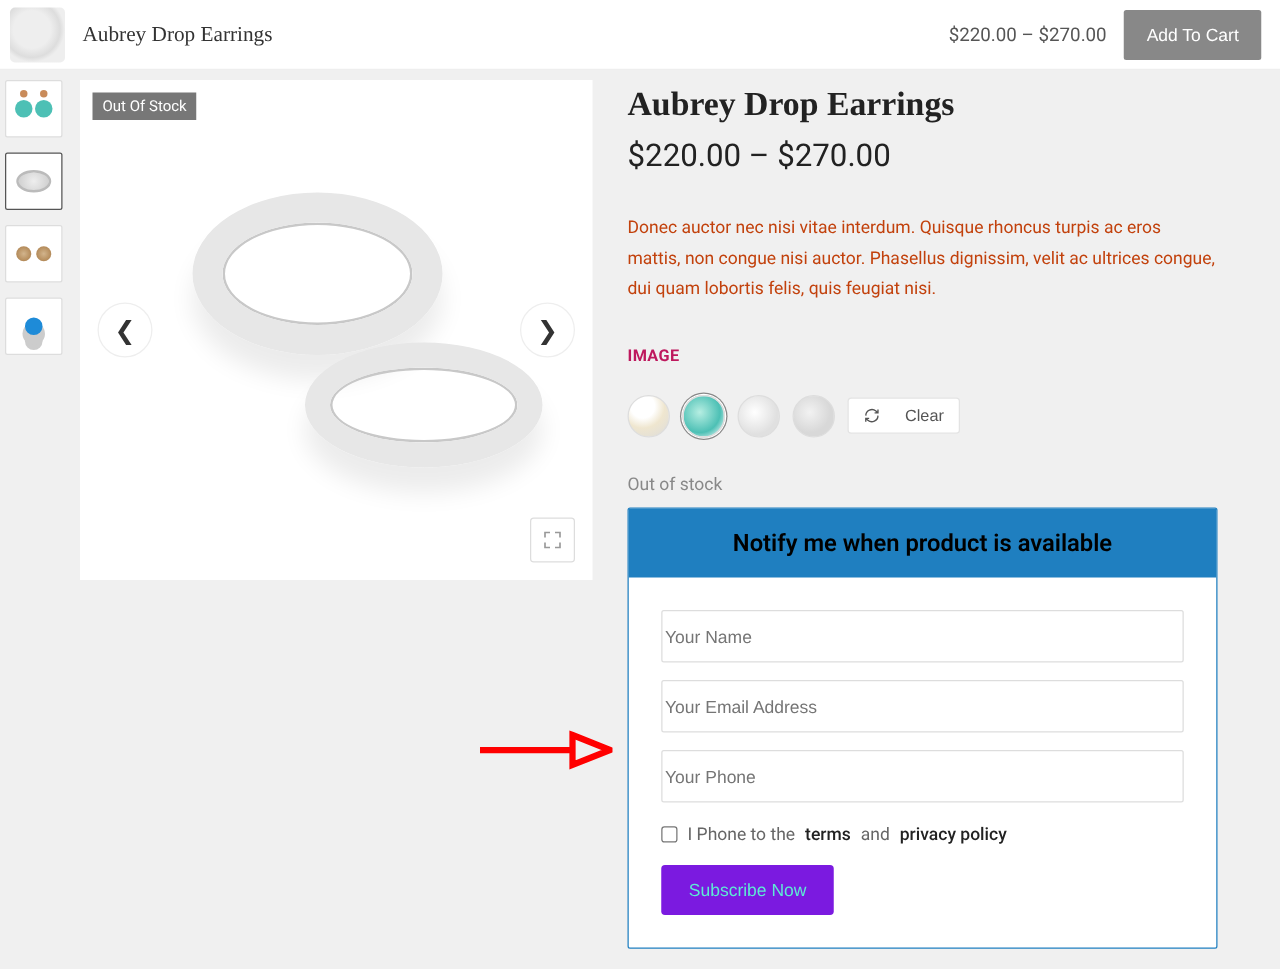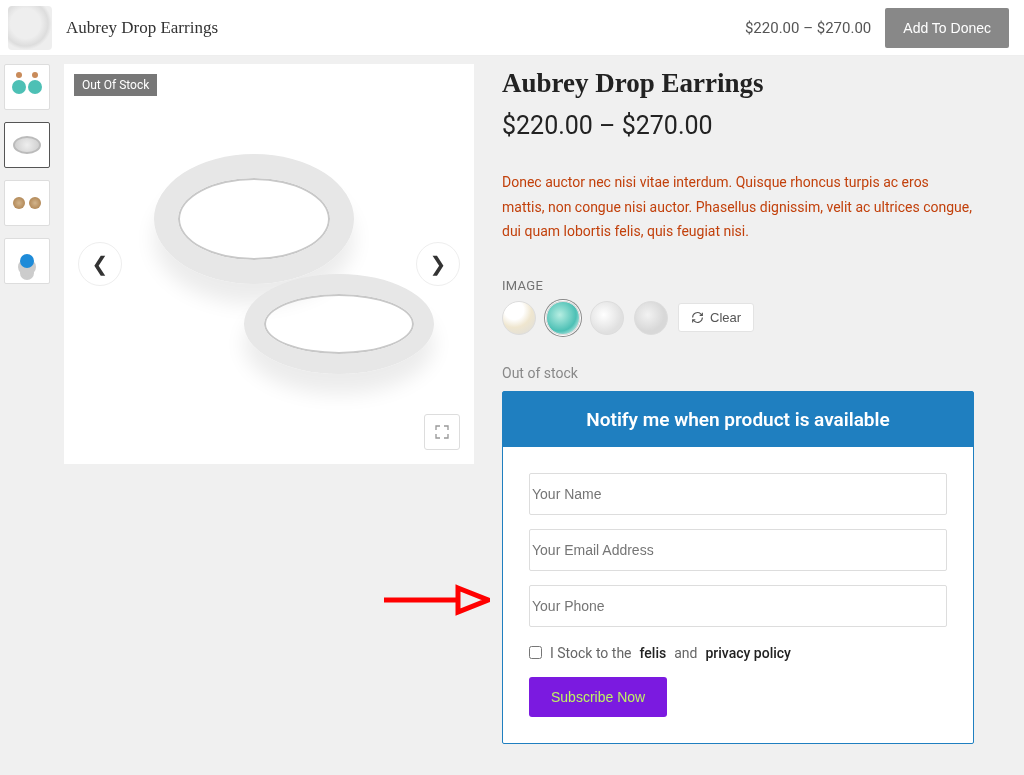--- a/index.html
+++ b/index.html
@@ -134,86 +134,86 @@
     margin-bottom: 30px;
   }
   .pdesc {
     font-size: 14px;
     line-height: 1.75;
     color: #c2410c;
     margin-bottom: 34px;
   }
   .attr-label {
     font-size: 13px;
-    font-weight: 400;
+    font-weight: 700;
     letter-spacing: .3px;
-    color: #737373;
-    margin-bottom: 8px;
+    color: #be185d;
+    margin-bottom: 23px;
   }
   .swrow {
     display:flex;align-items:center;gap:10px;margin-bottom:30px;
   }
   .swatch {
     width:34px;height:34px;border-radius:50%;
     background:radial-gradient(circle at 35% 35%, #fff, #ddd 55%, #cfcfcf);
     border:1px solid #ddd;
     cursor:pointer;
     position:relative;
   }
   .swatch.sw2{ background:radial-gradient(circle at 40% 40%, #b6eee2, #4dc0b5 60%, #fff 95%); }
   .swatch.sw1{ background:radial-gradient(circle at 35% 25%, #fff 30%, #efe6cf 55%, #dcdcdc);}
   .swatch.sw3{ background:radial-gradient(circle at 40% 40%, #fff, #e0e0e0 65%);}
   .swatch.sw4{ background:radial-gradient(circle at 40% 40%, #f2f2f2, #d8d8d8 60%);}
   .swatch.sel{ box-shadow:0 0 0 1px #fff, 0 0 0 2px #888;}
   .clearbtn{
     border:1px solid #e3e3e3;background:#fff;color:#555;
     padding:6px 12px;font-size:13px;border-radius:3px;cursor:pointer;
-    display:flex;align-items:center;gap:6px;
+    display:flex;align-items:center;gap:20px;
   }
   .sprice{ font-size:25px;color:#222;margin-bottom:10px;}
   .stock-msg{ font-size:14px;color:#888;margin-bottom:10px;}
 
   
   .notify{
     border:1px solid #1f7fc0;
     background:#fff;
     border-radius:2px;
   }
   .notify-head{
-    background:#1f7fc0;color:#ffffff;
+    background:#1f7fc0;color:#000000;
     text-align:center;
     font-size:19px;font-weight:600;
     padding:16px;
   }
   .notify-body{ padding:26px;}
   .ninput{
     width:100%;border:1px solid #ddd;
     padding:12px 2px;font-size:14px;color:#888;
     margin-bottom:14px;border-radius:2px;outline:none;
   }
   .consent{ font-size:14px;color:#666;display:flex;align-items:center;gap:8px;margin:4px 0 16px; flex-wrap:wrap;}
   .consent .link{ color:#222; font-weight:500;}
   .subbtn{
-    background:#7b1ae0;color:#bef264;border:none;
+    background:#7b1ae0;color:#5eead4;border:none;
     padding:12px 22px;font-size:14px;border-radius:3px;cursor:pointer;
   }
 
   
   .arrow-ann{
     position:absolute; left:380px; top:582px; pointer-events:none;
   }
 </style>
 </head>
 <body>
 
 <div class="topbar">
   <div class="thumb"></div>
   <div class="title">Aubrey Drop Earrings</div>
   <div class="price-range">$220.00 – $270.00</div>
-  <button class="addcart">Add To Donec</button>
+  <button class="addcart">Add To Cart</button>
 </div>
 
 <div class="wrap">
 
   <div class="thumbcol">
     <div class="tc">
         <span class="jewel-a"></span>
       </div>
     <div class="tc sel">
         <span class="jewel-b"></span>
@@ -267,22 +267,22 @@
     <div class="stock-msg">Out of stock</div>
 
     <div class="notify">
       <div class="notify-head">Notify me when product is available</div>
       <div class="notify-body">
         <input class="ninput" placeholder="Your Name" style="">
         <input class="ninput" placeholder="Your Email Address" style="">
         <input class="ninput" placeholder="Your Phone" style="">
         <label class="consent">
           <input type="checkbox" style="">
-          <span>I Stock to the</span>
-          <span class="link">felis</span>
+          <span>I Phone to the</span>
+          <span class="link">terms</span>
           <span>and</span>
           <span class="link">privacy policy</span>
         </label>
         <button class="subbtn">Subscribe Now</button>
       </div>
     </div>
   </div>
 
 </div>
 

